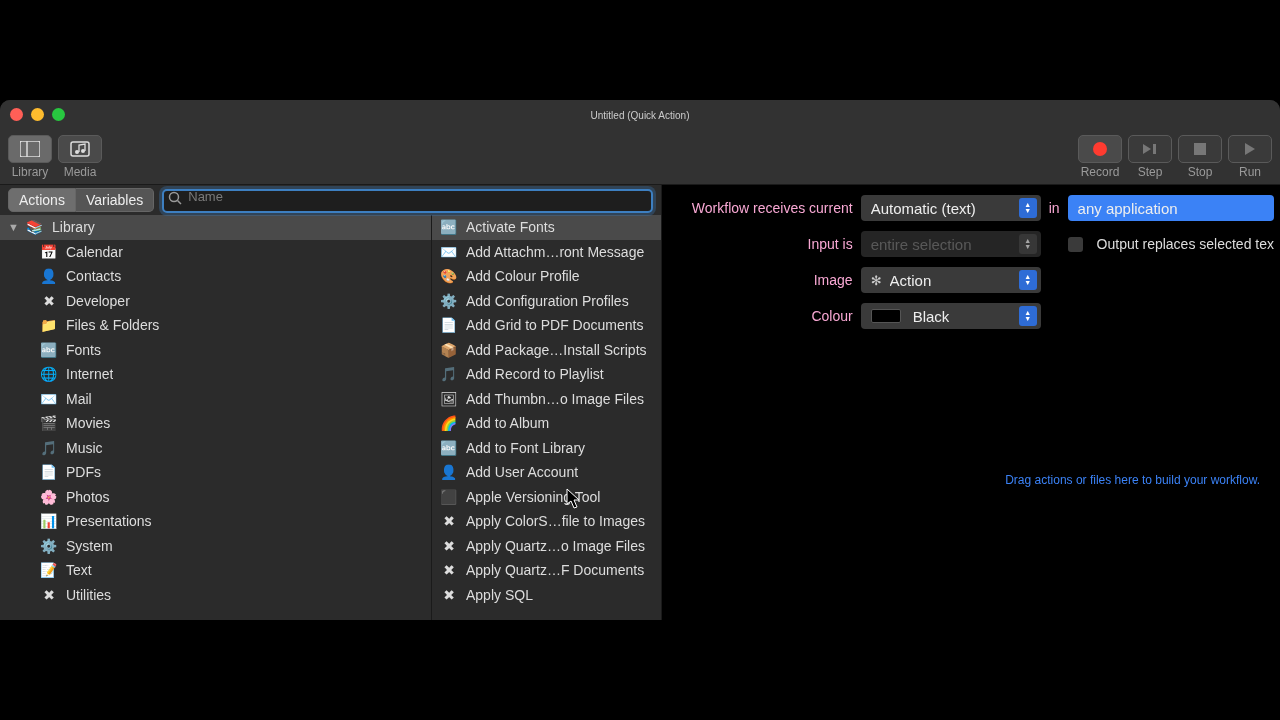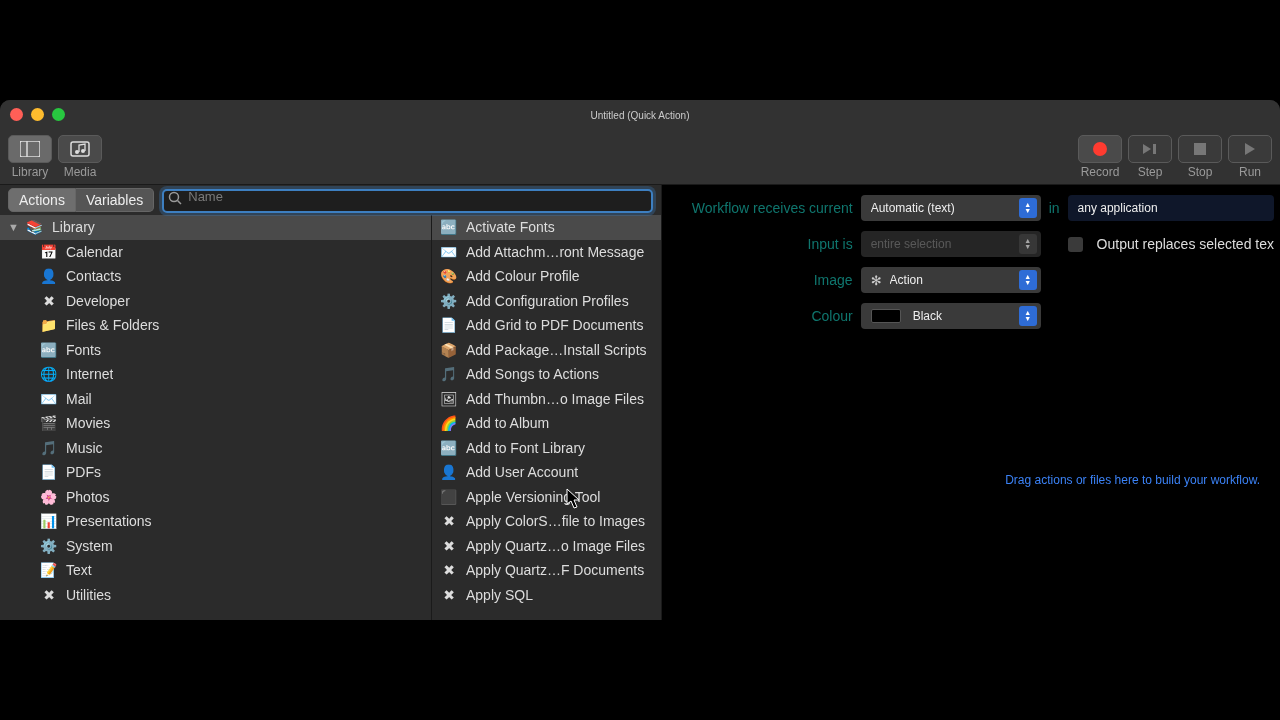--- a/index.html
+++ b/index.html
@@ -137,35 +137,35 @@
     padding: 10px 6px 10px 6px;
     display: grid;
     grid-template-columns: 185px 180px auto 1fr;
     row-gap: 10px;
     align-items: center;
     column-gap: 8px;
     font-size: 14px;
     color: #ddd;
     flex-shrink: 0;
   }
-  .ilabel { text-align: right; color: #0f766e; }
+  .ilabel { text-align: right; color: #f9a8d4; }
   .ipopup {
     height: 26px;
     background: #3a3a3a;
     border: none;
     border-radius: 4px;
     display: flex;
     align-items: center;
     padding: 0 4px 0 10px;
     position: relative;
     justify-content: space-between;
     gap: 6px;
   }
   .ipopup.disabled { opacity: 0.65; }
-  .ipopup .ptxt { color: #eee; font-size: 12px; white-space: nowrap; overflow:hidden; text-overflow: ellipsis;}
+  .ipopup .ptxt { color: #eee; font-size: 15px; white-space: nowrap; overflow:hidden; text-overflow: ellipsis;}
   .ipopup .ptxt.dim { color: #888; }
   .ipopup .pcontrol {
     width: 18px;
     height: 20px;
     border-radius: 3px;
     display:flex;
     flex-direction: column;
     justify-content: center;
     align-items: center;
     gap: 0px;
@@ -378,21 +378,21 @@
             <div class="row">
               <span class="ic">📄</span>
               <span class="txt">Add Grid to PDF Documents</span>
             </div>
             <div class="row">
               <span class="ic">📦</span>
               <span class="txt">Add Package…Install Scripts</span>
             </div>
             <div class="row">
               <span class="ic">🎵</span>
-              <span class="txt">Add Songs to Actions</span>
+              <span class="txt">Add Record to Playlist</span>
             </div>
             <div class="row">
               <span class="ic">🖼</span>
               <span class="txt">Add Thumbn…o Image Files</span>
             </div>
             <div class="row">
               <span class="ic">🌈</span>
               <span class="txt">Add to Album</span>
             </div>
             <div class="row">
@@ -429,21 +429,21 @@
 
     <div class="rightpane">
       <div class="inspector">
 
         <div class="ilabel">Workflow receives current</div>
         <div class="ipopup">
           <span class="ptxt">Automatic (text)</span>
           <span class="pcontrol blue">▲<br>▼</span>
         </div>
         <div class="ilabel" style="text-align:center">in</div>
-        <div class="ipopup" style="background:#0f172a">
+        <div class="ipopup" style="background:#3b82f6">
           <span class="ptxt">any application</span>
         </div>
 
         <div class="ilabel">Input is</div>
         <div class="ipopup disabled">
           <span class="ptxt dim">entire selection</span>
           <span class="pcontrol gray">▲<br>▼</span>
         </div>
         <div></div>
         <div class="inline">

